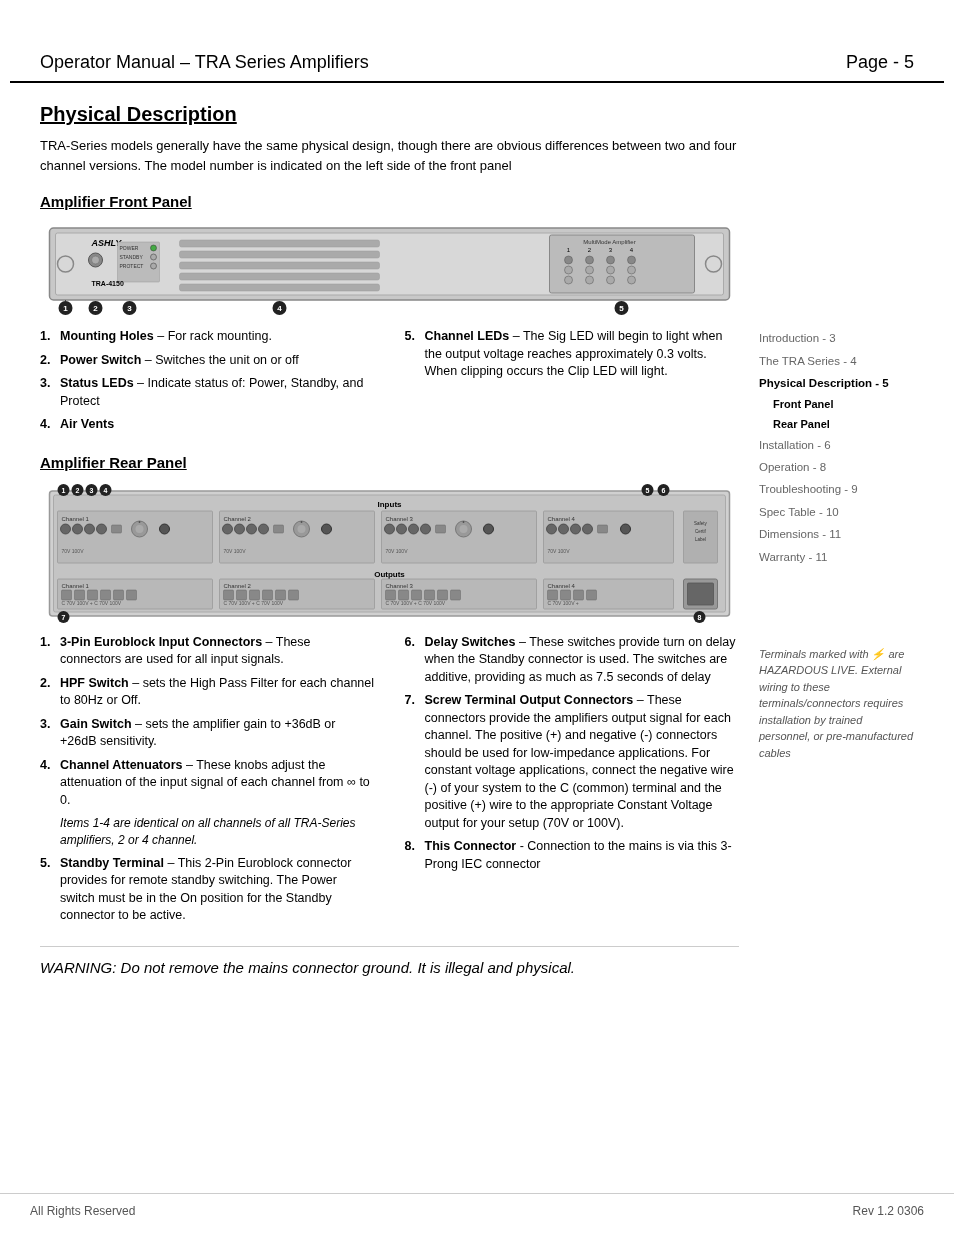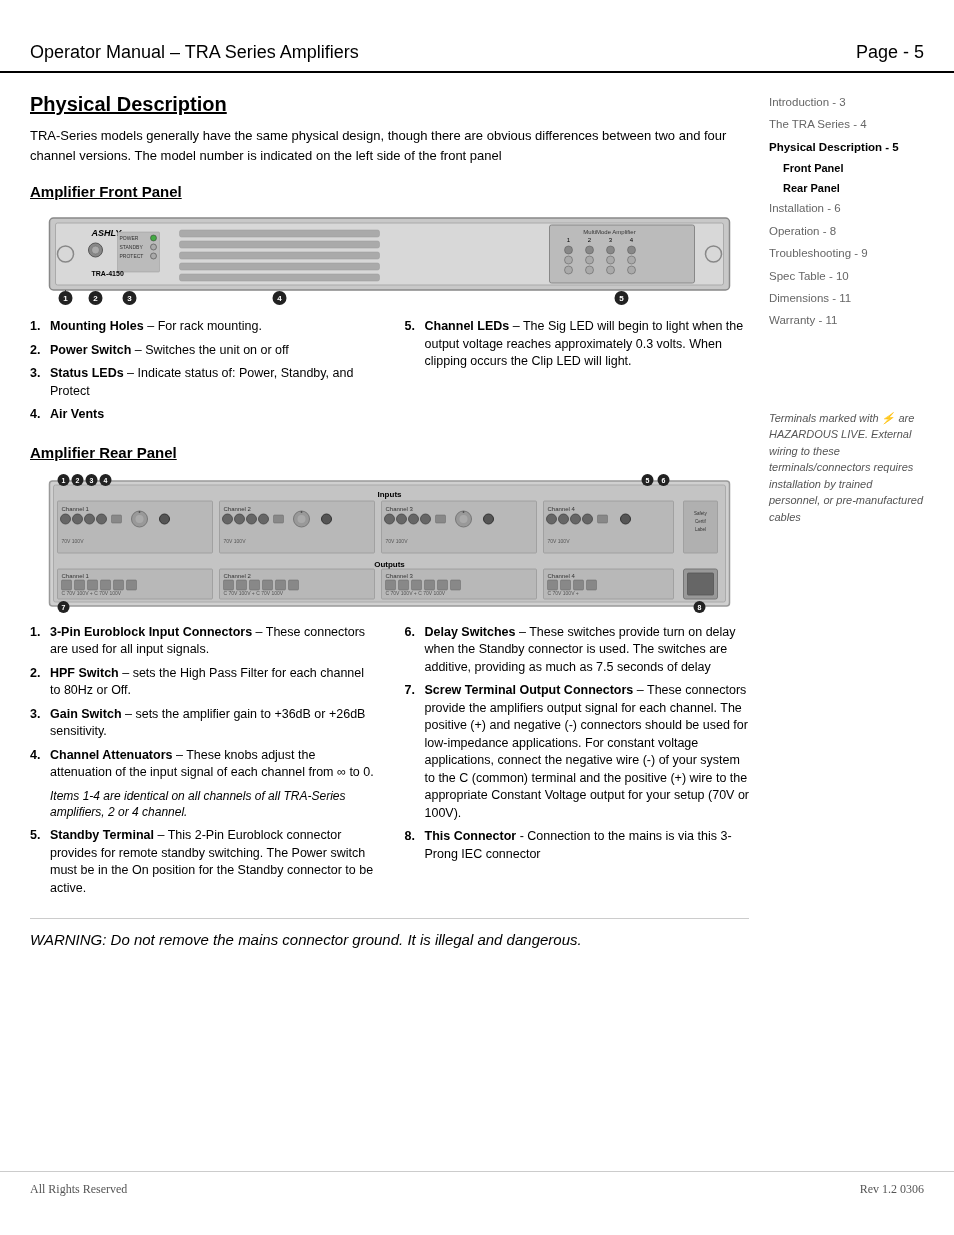--- a/index.html
+++ b/index.html
@@ -9,21 +9,21 @@
       background: #fff;
       color: #000;
       width: 954px;
       min-height: 1235px;
     }
     .page-container {
       width: 954px;
       min-height: 1235px;
       background: #fff;
       position: relative;
-      padding: 0;
+      padding: 10px;
     }
     
     .page-header {
       display: flex;
       justify-content: space-between;
       align-items: flex-end;
       padding: 18px 30px 8px 30px;
       border-bottom: 2px solid #000;
       margin-bottom: 0;
     }
@@ -37,20 +37,21 @@
       font-weight: normal;
       color: #000;
       margin-top: 24px;
     }
 
     
     .main-layout {
       display: flex;
       padding: 20px 30px 20px 30px;
       gap: 20px;
+      align-items: center;
     }
     .content-area {
       flex: 1;
       min-width: 0;
     }
     .sidebar {
       width: 155px;
       flex-shrink: 0;
       font-size: 11.5px;
       color: #555;
@@ -97,24 +98,23 @@
     
     .page-footer {
       display: flex;
       justify-content: space-between;
       padding: 10px 30px;
       border-top: 1px solid #ccc;
       font-size: 12px;
       color: #555;
       margin-top: auto;
       position: absolute;
-      bottom: 28px;
+      bottom: 7px;
       left: 0;
       right: 0;
-      font-family: Liberation Serif, serif;
     }
 
     
     .sidebar-item {
       margin-bottom: 4px;
       font-size: 11.5px;
       color: #666;
       cursor: default;
     }
     .sidebar-item.active {
@@ -467,21 +467,21 @@
             </li>
             <li>
               <span class="list-num">8.</span>
               <span><strong>This Connector</strong> - Connection to the mains is via this 3-Prong IEC connector</span>
             </li>
           </ul>
         </div>
       </div>
 
       <div class="warning-section">
-        <p class="warning-text">WARNING: Do not remove the mains connector ground.  It is illegal and dangerous.</p>
+        <p class="warning-text">WARNING: Do not remove the mains connector ground.  It is illegal and physical.</p>
       </div>
 
     </div>
 
     <div class="sidebar">
       <div class="sidebar-item">Introduction - 3</div>
       <div class="sidebar-item">The TRA Series - 4</div>
       <div class="sidebar-item active">Physical Description - 5</div>
       <div class="sidebar-subitem active">Front Panel</div>
       <div class="sidebar-subitem active">Rear Panel</div>

